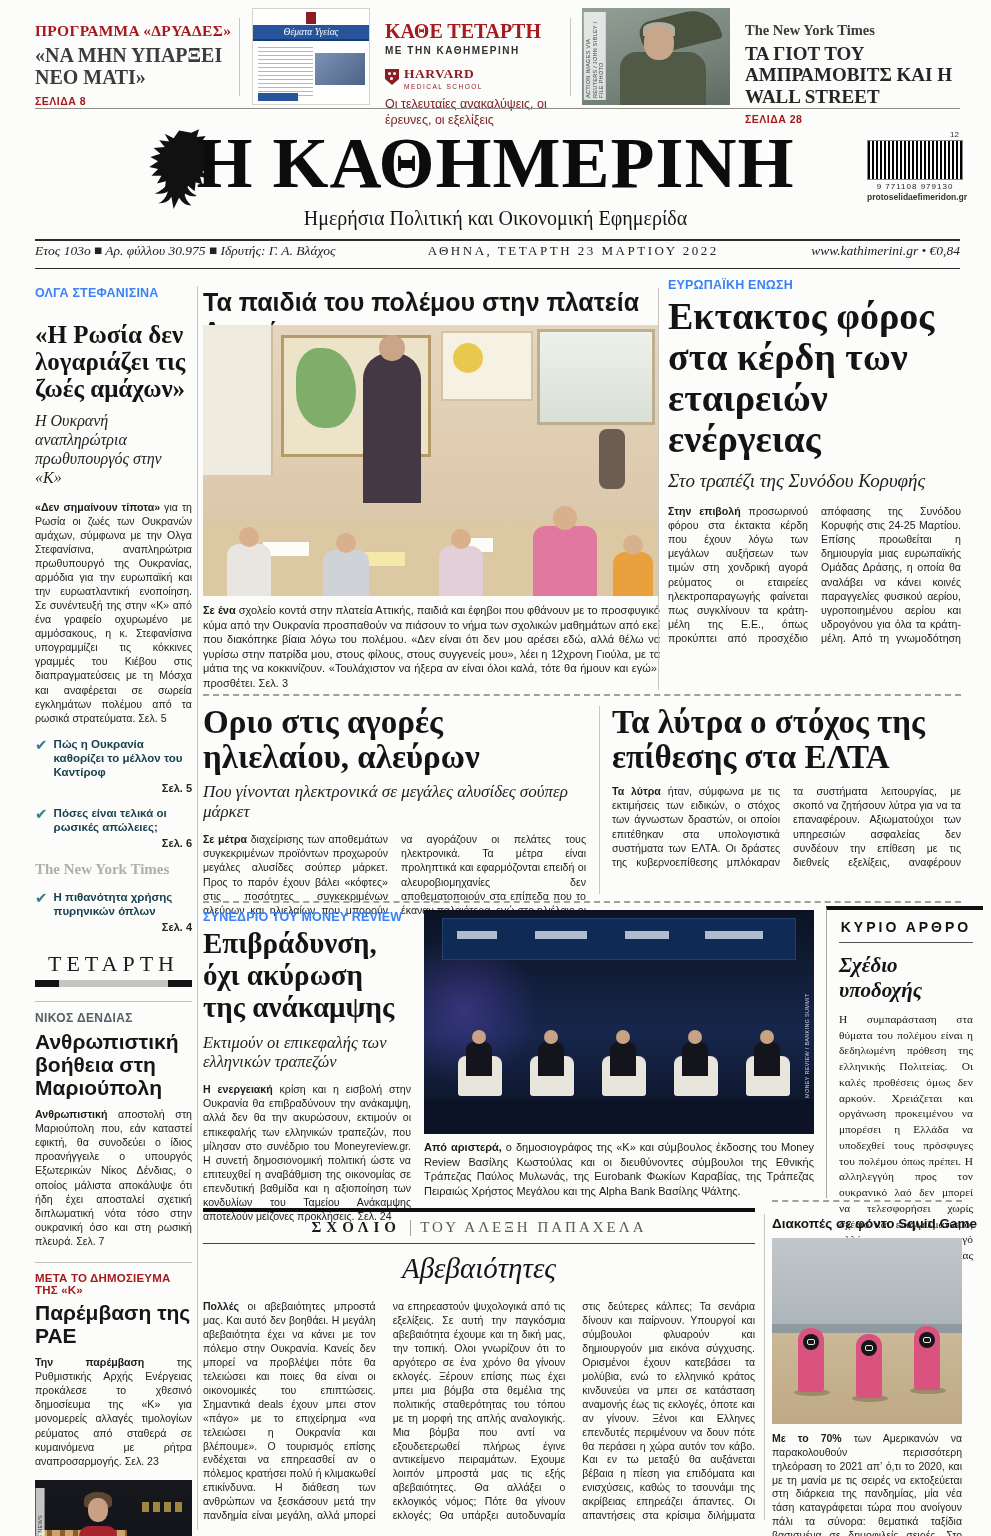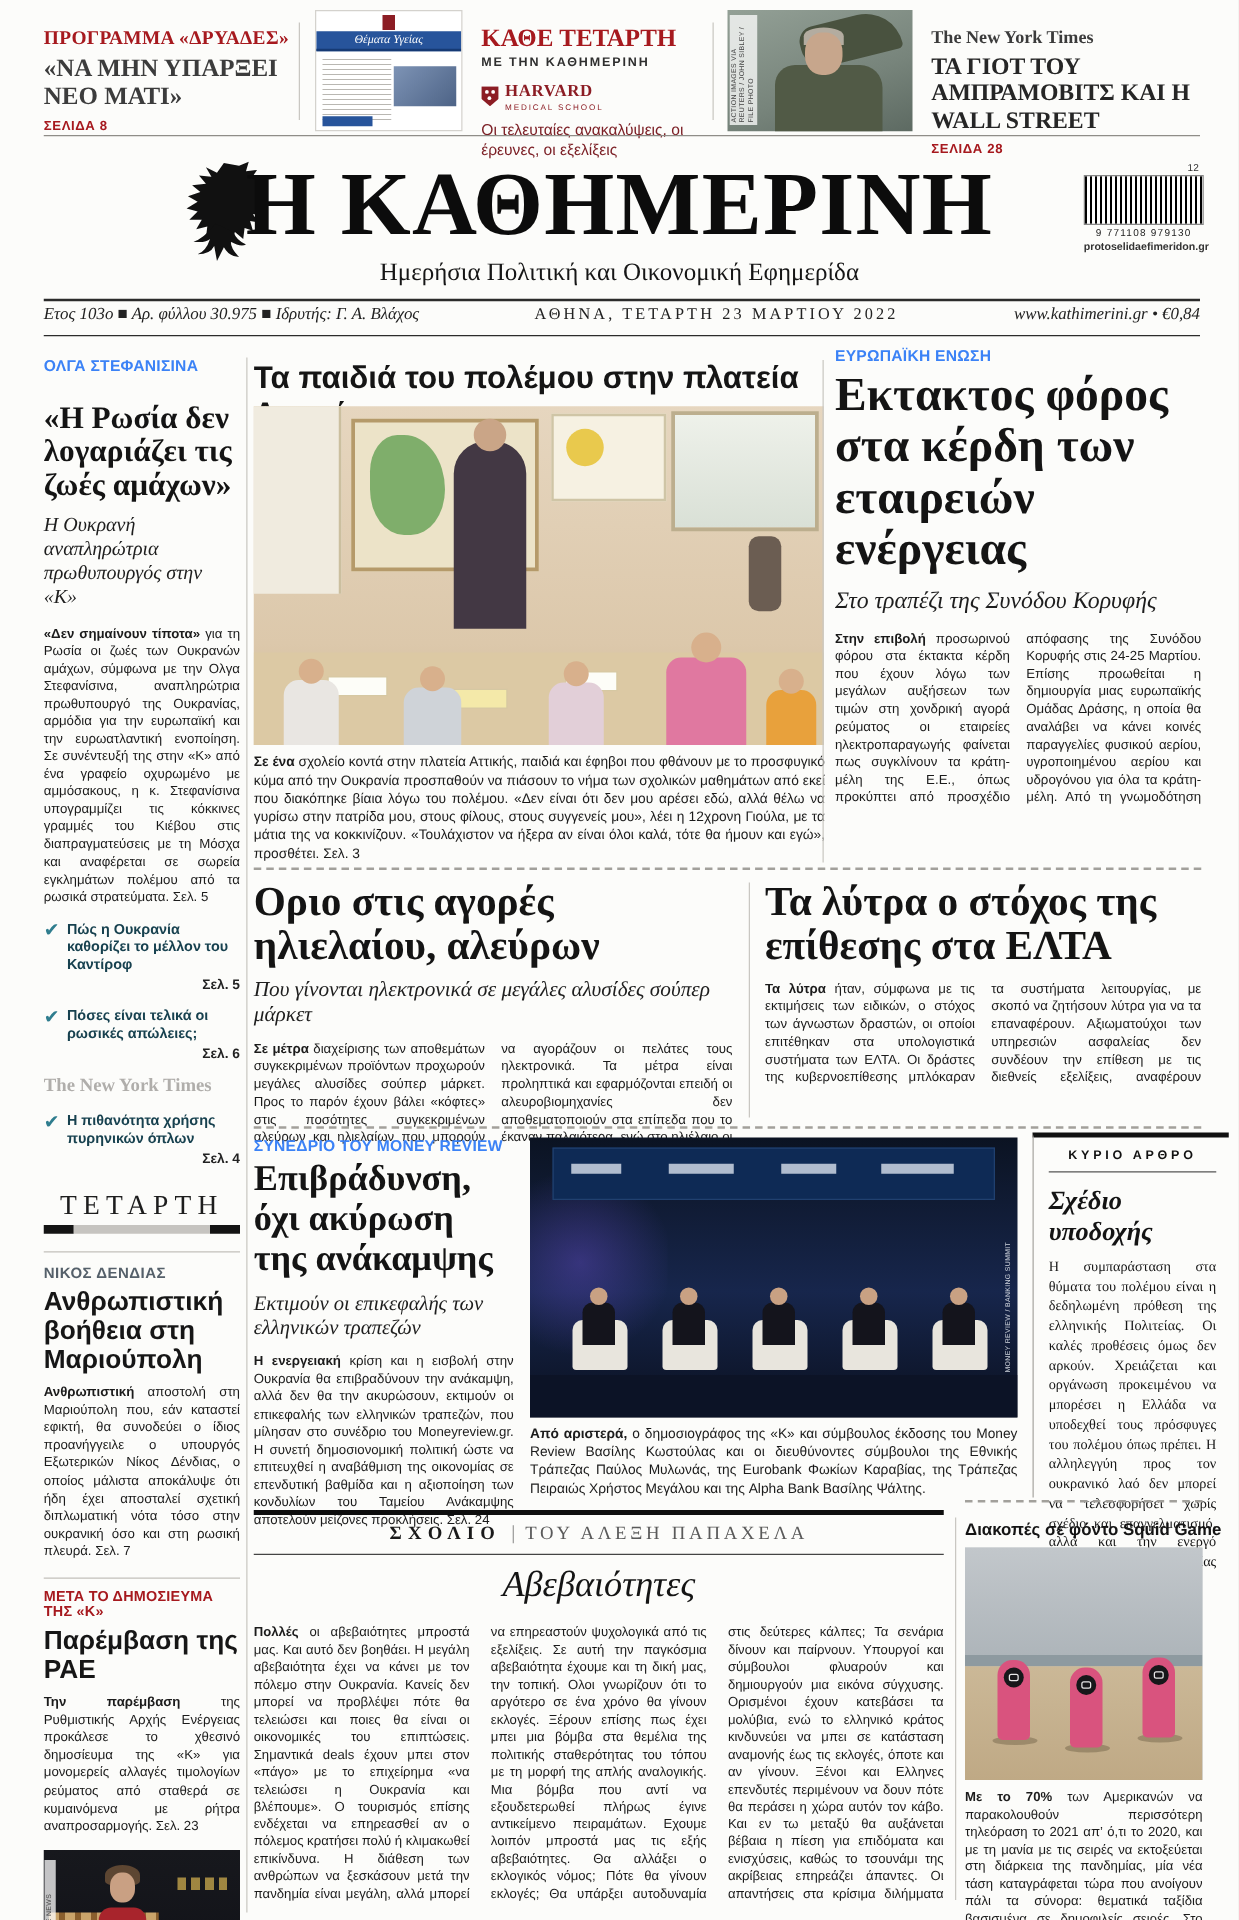--- a/index.html
+++ b/index.html
@@ -146,21 +146,21 @@
   .conf .screen { position:absolute; left:18px; top:8px; right:18px; height:42px; background:#0e2a55; border:1px solid #20406f; }
   .conf .screen i { position:absolute; top:12px; height:8px; background:#cdd6e4; opacity:.85; }
   .conf .glow { position:absolute; left:-30px; top:20px; width:140px; height:160px; background:radial-gradient(circle,#6a4fd0 0%,transparent 70%); opacity:.4; }
   .conf .chair { position:absolute; bottom:38px; width:44px; height:40px; background:#e8e5dd; border-radius:8px 8px 3px 3px; }
   .conf .man { position:absolute; bottom:58px; width:26px; height:34px; background:#14141c; border-radius:8px 8px 0 0; }
   .conf .man i { position:absolute; left:50%; top:-12px; margin-left:-7px; width:14px; height:14px; background:#c9a183; border-radius:50%; }
   .conf .floor { position:absolute; left:0; bottom:0; width:100%; height:34px; background:#0c1326; }
   .conf-cap { position:absolute; left:424px; top:1140px; width:390px; }
 
   .kyrio { position:absolute; left:826px; top:906px; width:157px; height:292px; border-top:4px solid #111; border-left:1px solid #a9a7a2; padding:9px 10px 0 12px; }
-  .kyrio .hd { text-align:center; font-size:10px; font-weight:700; letter-spacing:3px; color:#111; border-bottom:1px solid #555; padding-bottom:7px; }
+  .kyrio .hd { text-align:center; font-size:14px; font-weight:700; letter-spacing:3px; color:#111; border-bottom:1px solid #555; padding-bottom:7px; }
   .kyrio .h1 { font-family:"Liberation Serif",serif; font-style:italic; font-weight:600; font-size:21px; margin-top:10px; color:#141414; }
   .kyrio .body { font-family:"Liberation Serif",serif; font-size:11.4px; line-height:1.38; text-align:justify; margin-top:9px; color:#161616; }
 
   
   .thick-rule { position:absolute; left:203px; top:1208px; width:552px; height:4px; background:#0e0e0e; }
   .sxolio-hd { position:absolute; left:203px; top:1218px; width:552px; text-align:center; font-family:"Liberation Serif",serif; }
   .sxolio-hd .w1 { font-weight:700; font-size:15px; letter-spacing:5px; color:#1a1a1a; }
   .sxolio-hd .sep { color:#888; margin:0 4px; }
   .sxolio-hd .w2 { font-size:15px; letter-spacing:3px; color:#5a5a5a; }
   .sxolio-rule { position:absolute; left:203px; top:1243px; width:552px; height:1px; background:#444; }

